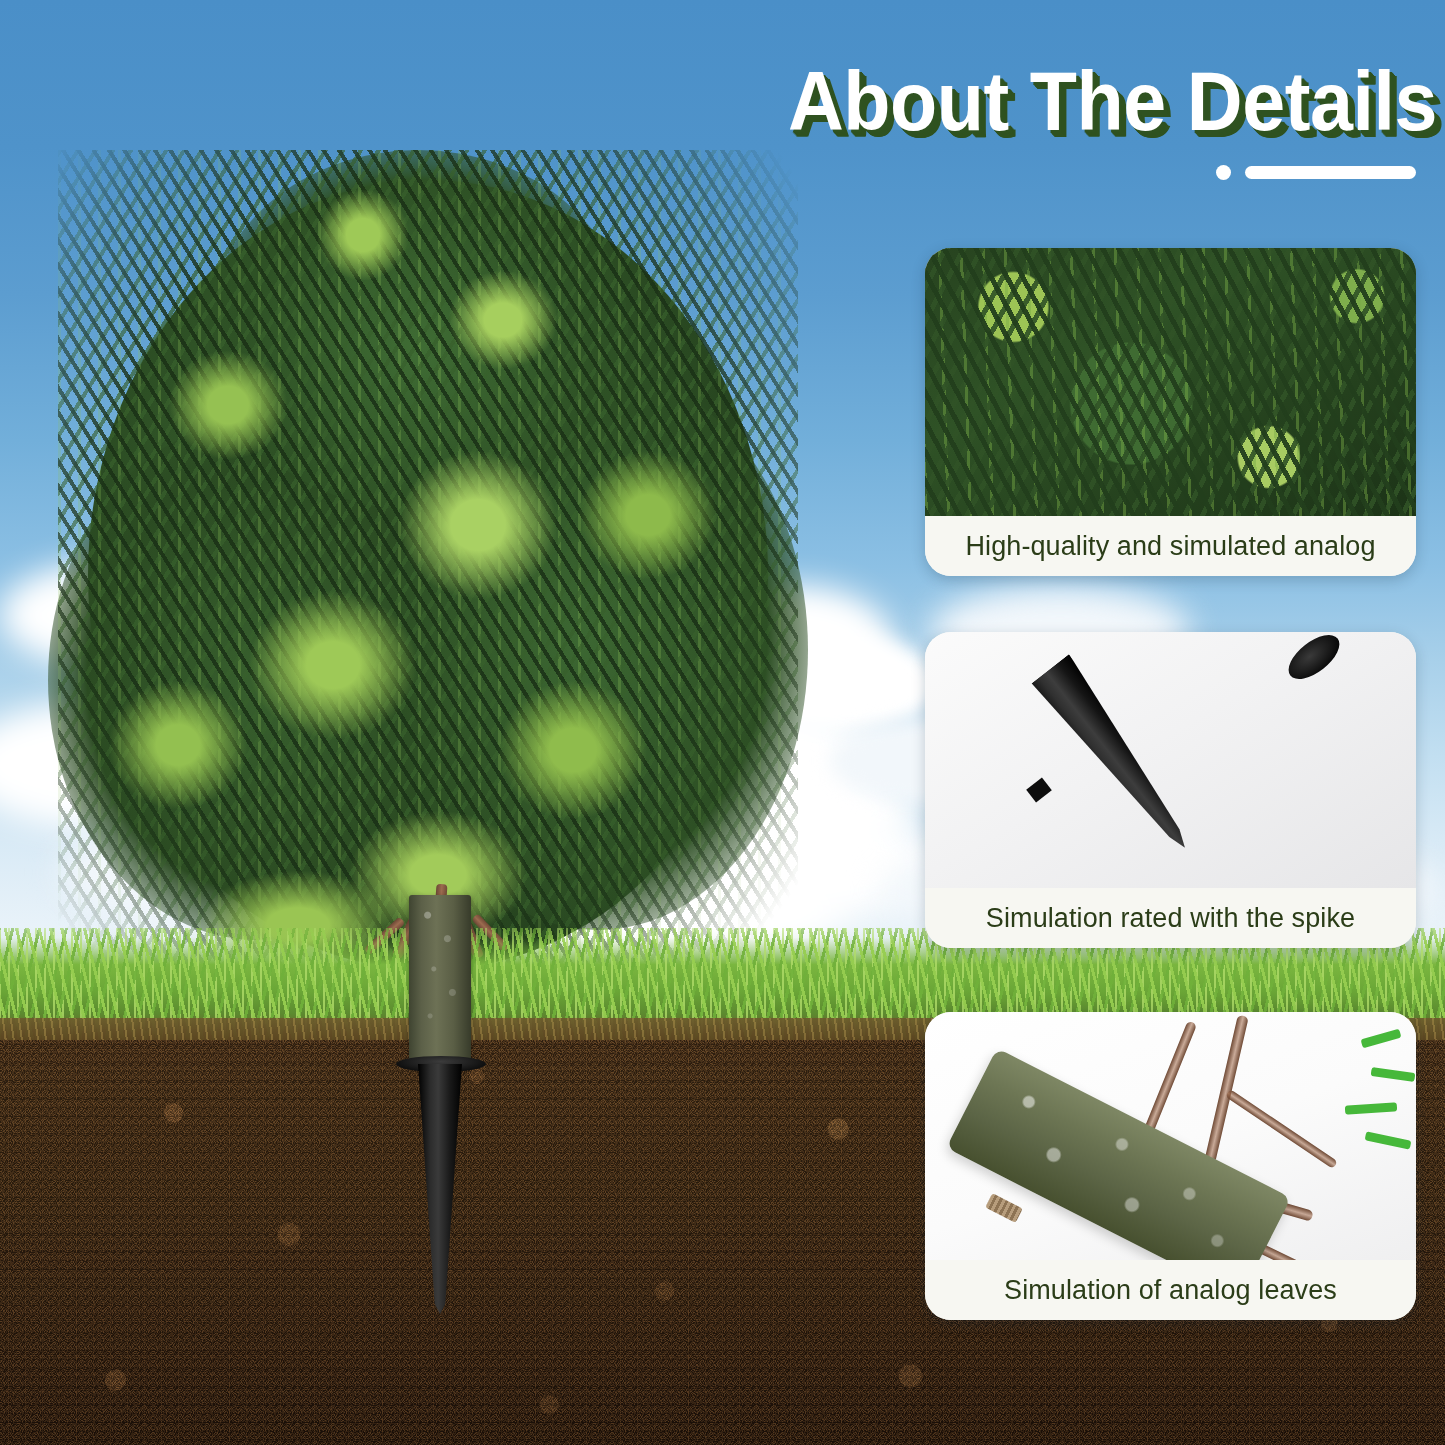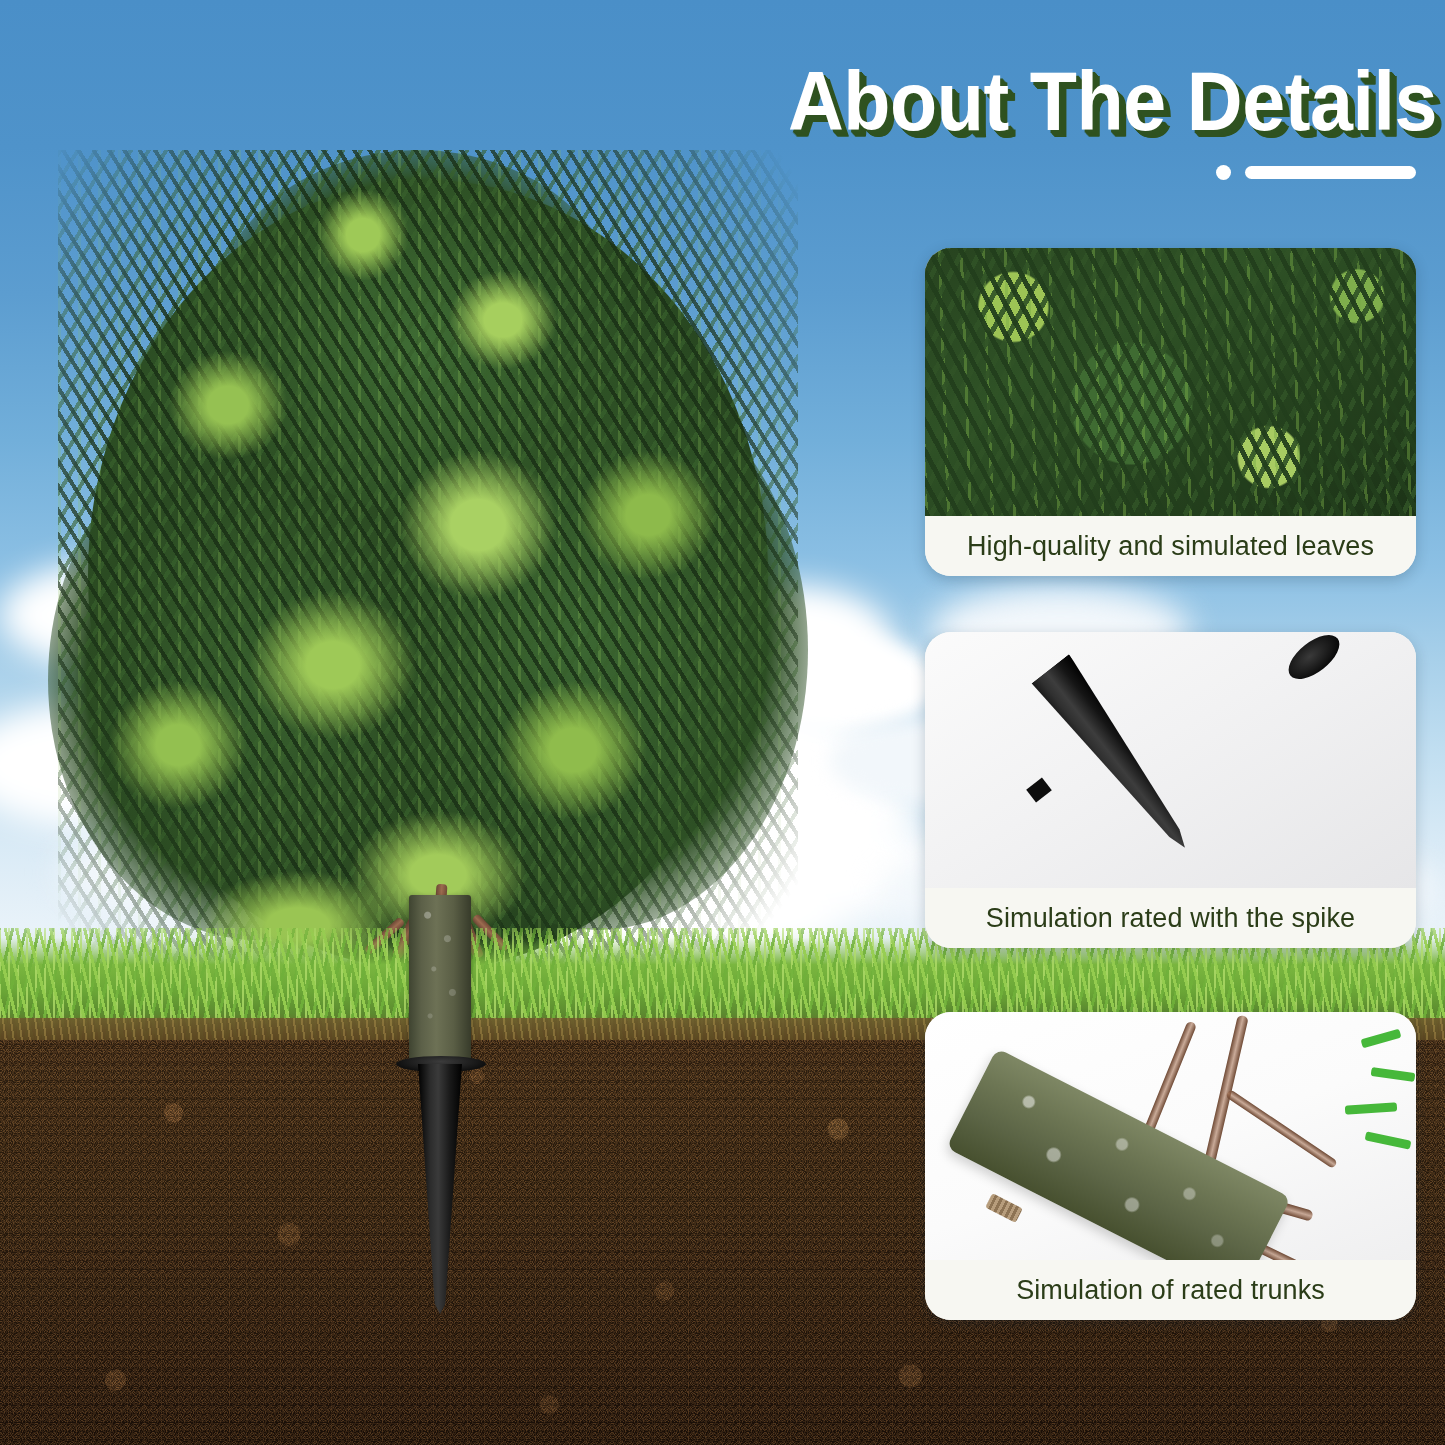--- a/index.html
+++ b/index.html
@@ -286,21 +286,21 @@
   <div class="spike-body"></div>
 
   <div class="headline">About The Details</div>
   <div class="rule-wrap">
     <div class="rule-dot"></div>
     <div class="rule-bar"></div>
   </div>
 
   <div class="card" style="top:248px;">
     <div class="card-photo photo-leaves"></div>
-    <div class="card-caption">High-quality and simulated leaves</div>
+    <div class="card-caption">High-quality and simulated analog</div>
   </div>
 
   <div class="card" style="top:632px;">
     <div class="card-photo photo-spike">
       <div class="pk-head"></div>
       <div class="pk-shaft"></div>
       <div class="pk-notch"></div>
     </div>
     <div class="card-caption">Simulation rated with the spike</div>
   </div>
@@ -312,16 +312,16 @@
       <div class="tk-br" style="left:300px;top:96px;width:11px;height:170px;transform:rotate(-74deg);"></div>
       <div class="tk-br" style="left:318px;top:140px;width:10px;height:180px;transform:rotate(-64deg);"></div>
       <div class="tk-br" style="left:352px;top:52px;width:9px;height:130px;transform:rotate(-56deg);"></div>
       <div class="tk-body"></div>
       <div class="tk-screw"></div>
       <div class="tk-leaf" style="left:436px;top:22px;width:40px;height:9px;transform:rotate(-16deg);"></div>
       <div class="tk-leaf" style="left:446px;top:58px;width:44px;height:9px;transform:rotate(8deg);"></div>
       <div class="tk-leaf" style="left:420px;top:92px;width:52px;height:9px;transform:rotate(-4deg);"></div>
       <div class="tk-leaf" style="left:440px;top:124px;width:46px;height:9px;transform:rotate(12deg);"></div>
     </div>
-    <div class="card-caption">Simulation of rated trunks</div>
+    <div class="card-caption">Simulation of analog leaves</div>
   </div>
 
 </div>
 
 </body></html>

